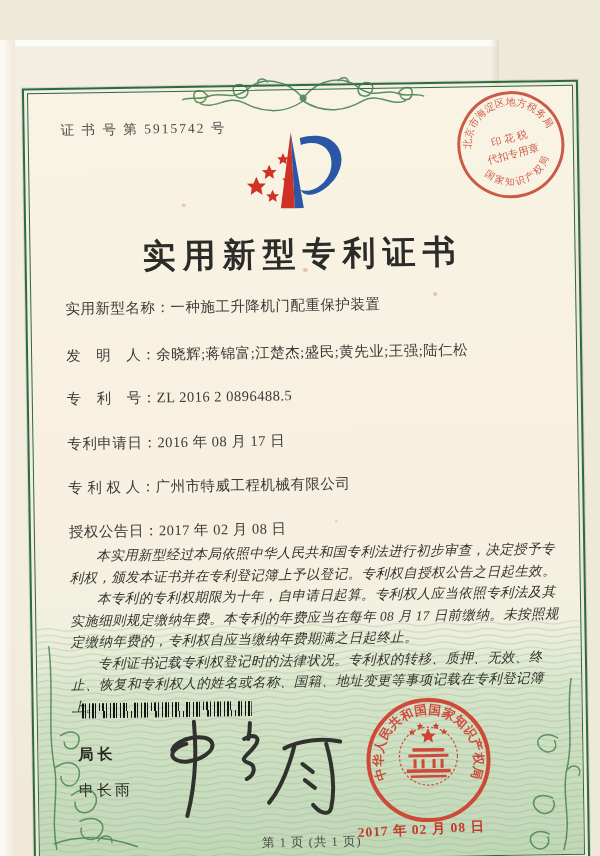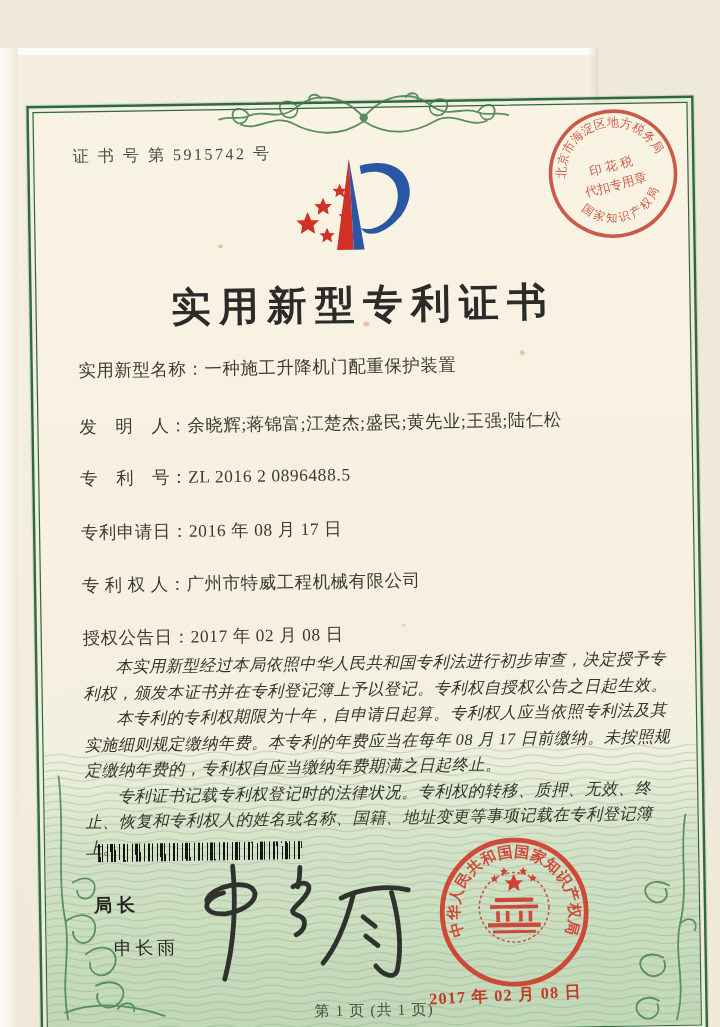--- a/index.html
+++ b/index.html
@@ -30,21 +30,21 @@
   .f0{top:0;} .f1{top:47px;} .f2{top:90px;} .f3{top:135px;} .f4{top:179px;} .f5{top:223px;}
 
   .paras{position:absolute;left:34px;top:452px;width:490px;font-size:13.5px;line-height:21.5px;
     color:#35332e;font-style:italic;letter-spacing:.4px;}
   .paras p{margin:0;text-indent:2em;}
 
   .barcode{position:absolute;left:44px;top:610px;width:170px;height:15px;
     background:repeating-linear-gradient(90deg,#141414 0 2px,rgba(0,0,0,0) 2px 3.2px,#141414 3.2px 4.2px,rgba(0,0,0,0) 4.2px 7.4px,#141414 7.4px 8.2px,rgba(0,0,0,0) 8.2px 10.4px);}
 
   .director-title{position:absolute;left:40px;top:652px;font-size:15px;letter-spacing:4px;color:#26251f;font-weight:bold;}
-  .director-name{position:absolute;left:56px;top:688px;font-size:15px;letter-spacing:3px;color:#26251f;}
+  .director-name{position:absolute;left:40px;top:688px;font-size:15px;letter-spacing:3px;color:#26251f;}
   .signature{position:absolute;left:104px;top:606px;}
 
   .footer{position:absolute;left:0;top:744px;width:100%;text-align:center;font-size:12.5px;
     letter-spacing:1px;color:#4a4a44;}
 
   .tax-seal{position:absolute;left:422px;top:-2px;opacity:.82;transform:rotate(-14deg);}
   .sipo-seal{position:absolute;left:320px;top:602px;opacity:.9;}
   .seal-date{position:absolute;left:318px;top:732px;width:160px;font-size:13.5px;font-weight:bold;
     color:#c23a28;letter-spacing:1px;transform:rotate(-2deg);}
 

